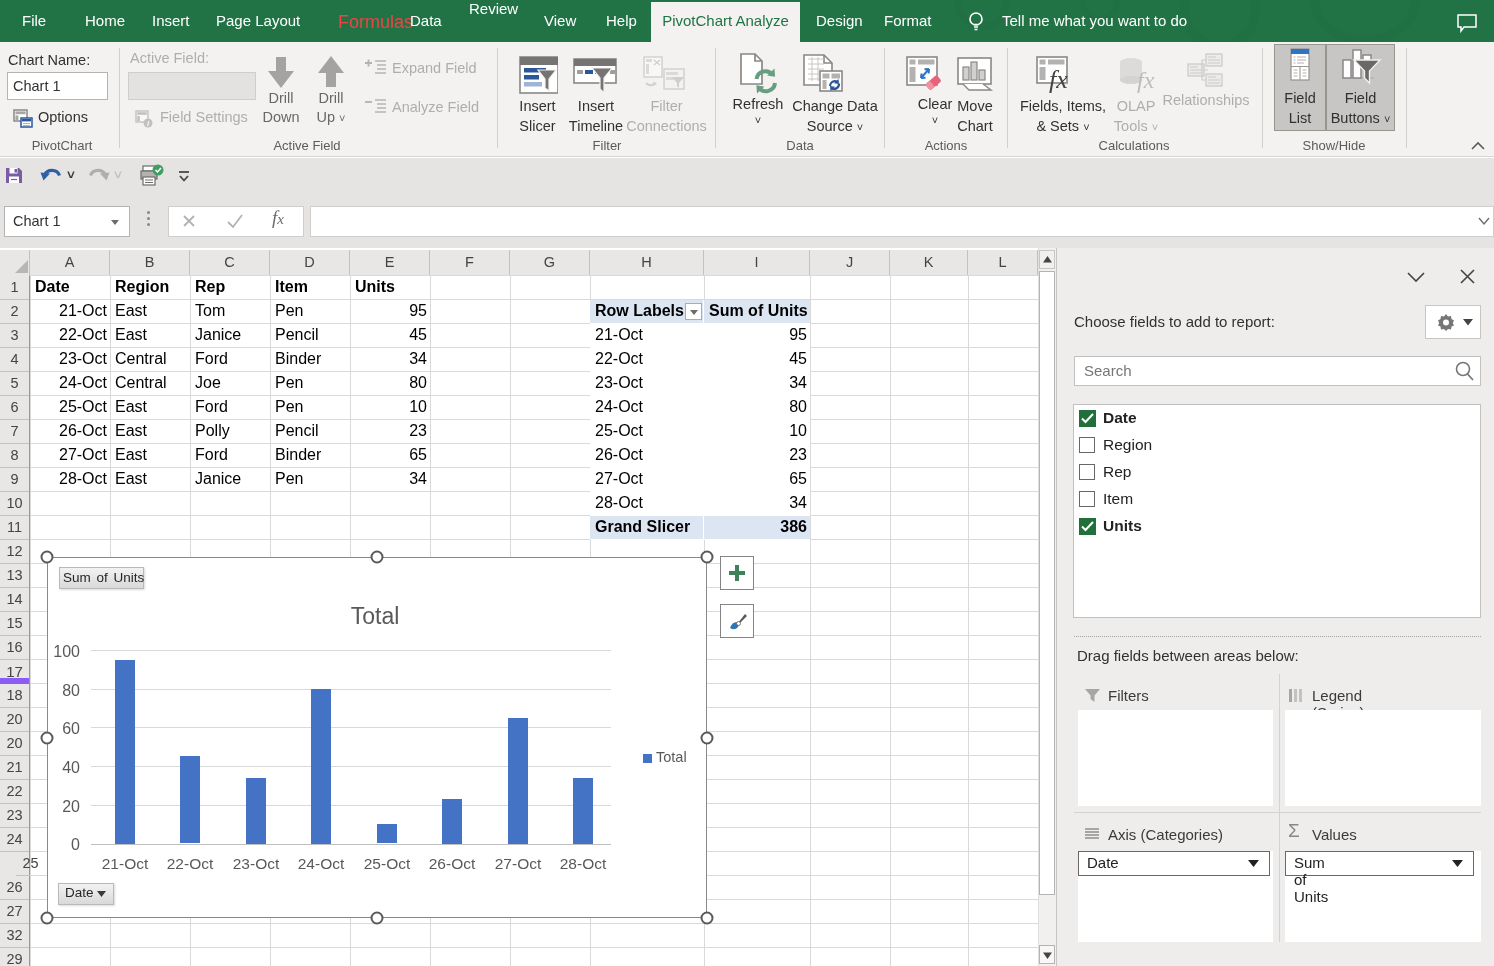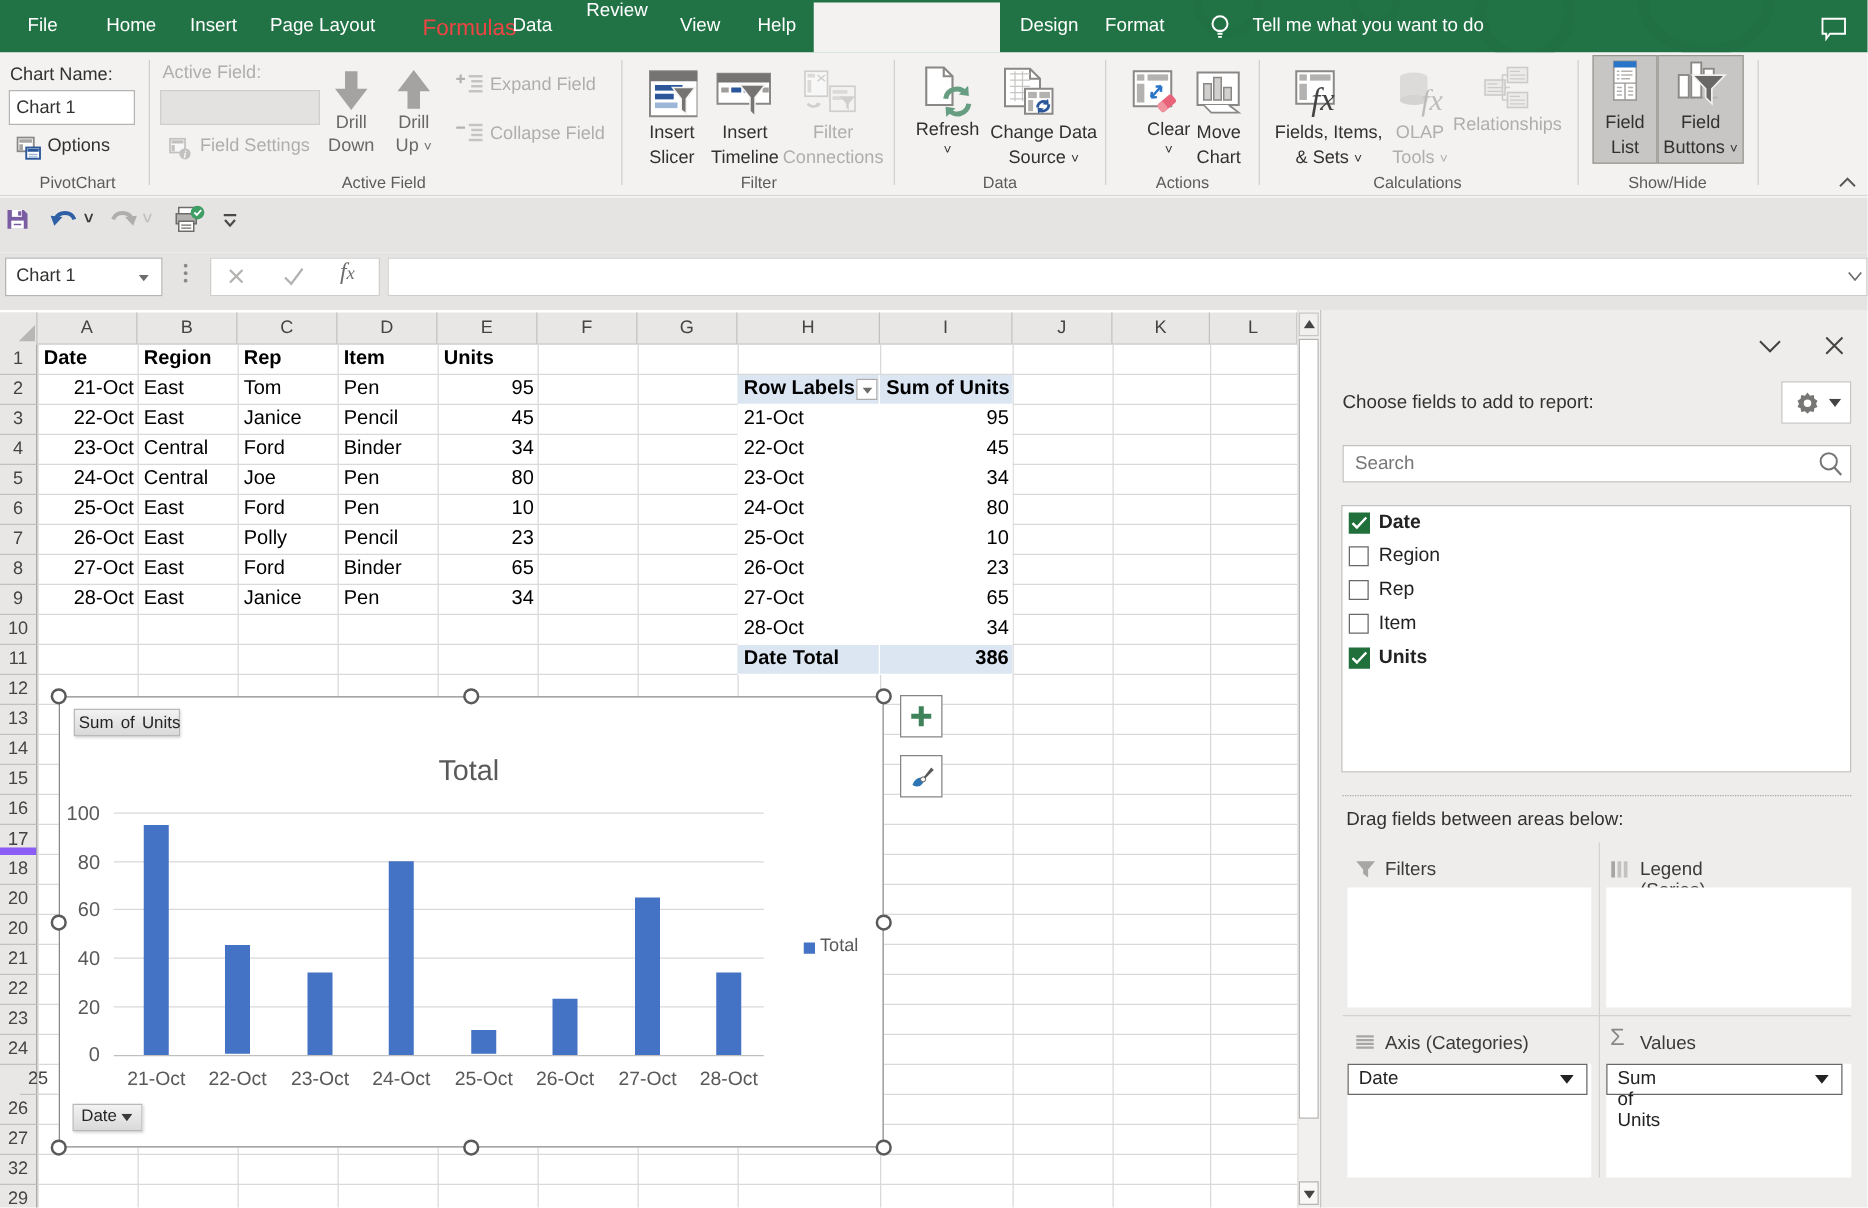--- a/index.html
+++ b/index.html
@@ -16,20 +16,21 @@
 <div class="abs" style="left:22px;top:12px;color:#fff;font-size:15px">File</div>
 <div class="abs" style="left:85px;top:12px;color:#fff;font-size:15px">Home</div>
 <div class="abs" style="left:152px;top:12px;color:#fff;font-size:15px">Insert</div>
 <div class="abs" style="left:216px;top:12px;color:#fff;font-size:15px">Page Layout</div>
 <div class="abs" style="left:338px;top:12px;color:#ef4444;font-size:18px">Formulas</div>
 <div class="abs" style="left:410px;top:12px;color:#fff;font-size:15px">Data</div>
 <div class="abs" style="left:469px;top:0;color:#fff;font-size:15px">Review</div>
 <div class="abs" style="left:544px;top:12px;color:#fff;font-size:15px">View</div>
 <div class="abs" style="left:606px;top:12px;color:#fff;font-size:15px">Help</div>
 <div class="abs" style="left:651px;top:2px;width:149px;height:40px;background:#f3f2f1"></div>
+<div class="abs" style="left:651px;top:2px;width:149px;height:40px;line-height:38px;text-align:center;color:#217346;font-size:15px">PivotChart Analyze</div>
 <div class="abs" style="left:816px;top:12px;color:#fff;font-size:15px">Design</div>
 <div class="abs" style="left:884px;top:12px;color:#fff;font-size:15px">Format</div>
 
 <svg class="abs" style="left:967px;top:11px" width="18" height="22" viewBox="0 0 18 22">
  <circle cx="9" cy="8" r="6" fill="none" stroke="#fff" stroke-width="1.6"></circle>
  <path d="M6.5 13.5 L11.5 13.5 M7 16 L11 16" stroke="#fff" stroke-width="1.5"></path>
  <path d="M7.5 18.5 L10.5 18.5" stroke="#fff" stroke-width="1.5"></path>
 </svg>
 <div class="abs" style="left:1002px;top:12px;color:#fff;font-size:15px">Tell me what you want to do</div>
 <svg class="abs" style="left:1456px;top:13px" width="22" height="20" viewBox="0 0 22 20">
@@ -88,21 +89,21 @@
 
 <svg class="abs" style="left:364px;top:58px" width="24" height="20" viewBox="0 0 24 20" opacity="0.6">
  <path d="M1 5 h7 M4.5 1.5 v7" stroke="#8a8886" stroke-width="1.8"></path>
  <path d="M11 3 h11 M13 7 h9 M13 11 h9 M11 15 h11" stroke="#a8a6a4" stroke-width="2"></path>
 </svg>
 <div class="abs" style="left:392px;top:60px;font-size:14.5px;color:#b0aeac">Expand Field</div>
 <svg class="abs" style="left:364px;top:97px" width="24" height="20" viewBox="0 0 24 20" opacity="0.6">
  <path d="M1 5 h7" stroke="#8a8886" stroke-width="1.8"></path>
  <path d="M11 3 h11 M13 7 h9 M13 11 h9 M11 15 h11" stroke="#a8a6a4" stroke-width="2"></path>
 </svg>
-<div class="abs" style="left:392px;top:99px;font-size:14.5px;color:#b0aeac">Collapse Field</div>
+<div class="abs" style="left:392px;top:99px;font-size:14.5px;color:#b0aeac">Analyze Field</div>
 
 <svg class="abs" style="left:518px;top:55px" width="40" height="40" viewBox="0 0 40 40">
  <rect x="2" y="2" width="38" height="36" fill="#fff" stroke="#8a8886" stroke-width="1.6"></rect>
  <rect x="2" y="2" width="38" height="8" fill="#767472"></rect>
  <rect x="6" y="13" width="22" height="4.5" fill="#2b579a"></rect>
  <rect x="6" y="20" width="15" height="4.5" fill="#2b579a"></rect>
  <rect x="6" y="27" width="18" height="4.5" fill="#9db6d8"></rect>
  <path d="M20 15 L38 15 L31 24 L31 36 L27 33 L27 24 Z" fill="#767472" stroke="#f3f2f1" stroke-width="1.2"></path>
 </svg>
 <div class="abs" style="left:505px;top:96px;width:65px;text-align:center;font-size:14.5px;color:#323130;line-height:20px">Insert<br>Slicer</div>
@@ -439,21 +440,21 @@
 <div class="abs" style="left:595px;top:396px;width:106px;height:24px;line-height:21px;font-size:16px;color:#000;white-space:nowrap;">24-Oct</div>
 <div class="abs" style="left:709px;top:396px;width:98px;height:24px;line-height:21px;font-size:16px;color:#000;white-space:nowrap;text-align:right;">80</div>
 <div class="abs" style="left:595px;top:420px;width:106px;height:24px;line-height:21px;font-size:16px;color:#000;white-space:nowrap;">25-Oct</div>
 <div class="abs" style="left:709px;top:420px;width:98px;height:24px;line-height:21px;font-size:16px;color:#000;white-space:nowrap;text-align:right;">10</div>
 <div class="abs" style="left:595px;top:444px;width:106px;height:24px;line-height:21px;font-size:16px;color:#000;white-space:nowrap;">26-Oct</div>
 <div class="abs" style="left:709px;top:444px;width:98px;height:24px;line-height:21px;font-size:16px;color:#000;white-space:nowrap;text-align:right;">23</div>
 <div class="abs" style="left:595px;top:468px;width:106px;height:24px;line-height:21px;font-size:16px;color:#000;white-space:nowrap;">27-Oct</div>
 <div class="abs" style="left:709px;top:468px;width:98px;height:24px;line-height:21px;font-size:16px;color:#000;white-space:nowrap;text-align:right;">65</div>
 <div class="abs" style="left:595px;top:492px;width:106px;height:24px;line-height:21px;font-size:16px;color:#000;white-space:nowrap;">28-Oct</div>
 <div class="abs" style="left:709px;top:492px;width:98px;height:24px;line-height:21px;font-size:16px;color:#000;white-space:nowrap;text-align:right;">34</div>
-<div class="abs" style="left:595px;top:516px;width:106px;height:24px;line-height:21px;font-size:16px;color:#000;white-space:nowrap;font-weight:bold;">Date Total</div>
+<div class="abs" style="left:595px;top:516px;width:106px;height:24px;line-height:21px;font-size:16px;color:#000;white-space:nowrap;font-weight:bold;">Grand Slicer</div>
 <div class="abs" style="left:709px;top:516px;width:98px;height:24px;line-height:21px;font-size:16px;color:#000;white-space:nowrap;font-weight:bold;text-align:right;">386</div>
 
 <div class="abs" style="left:47px;top:557px;width:660px;height:361px;background:#fff;border:1px solid #898989"></div>
 <div class="abs" style="left:59px;top:567px;width:85px;height:22px;background:linear-gradient(#f2f2f2,#d9d9d9);border:1px solid #b9b9b9;box-shadow:1px 1px 2px rgba(0,0,0,0.15)"></div>
 <div class="abs" style="left:63px;top:570px;font-size:13.5px;color:#262626;word-spacing:2px">Sum of Units</div>
 <div class="abs" style="left:325px;top:603px;width:100px;text-align:center;font-size:23px;color:#595959">Total</div>
 <div class="abs" style="left:91px;top:650px;width:520px;height:1px;background:#d9d9d9"></div>
 <div class="abs" style="left:91px;top:689px;width:520px;height:1px;background:#d9d9d9"></div>
 <div class="abs" style="left:91px;top:727px;width:520px;height:1px;background:#d9d9d9"></div>
 <div class="abs" style="left:91px;top:766px;width:520px;height:1px;background:#d9d9d9"></div>

